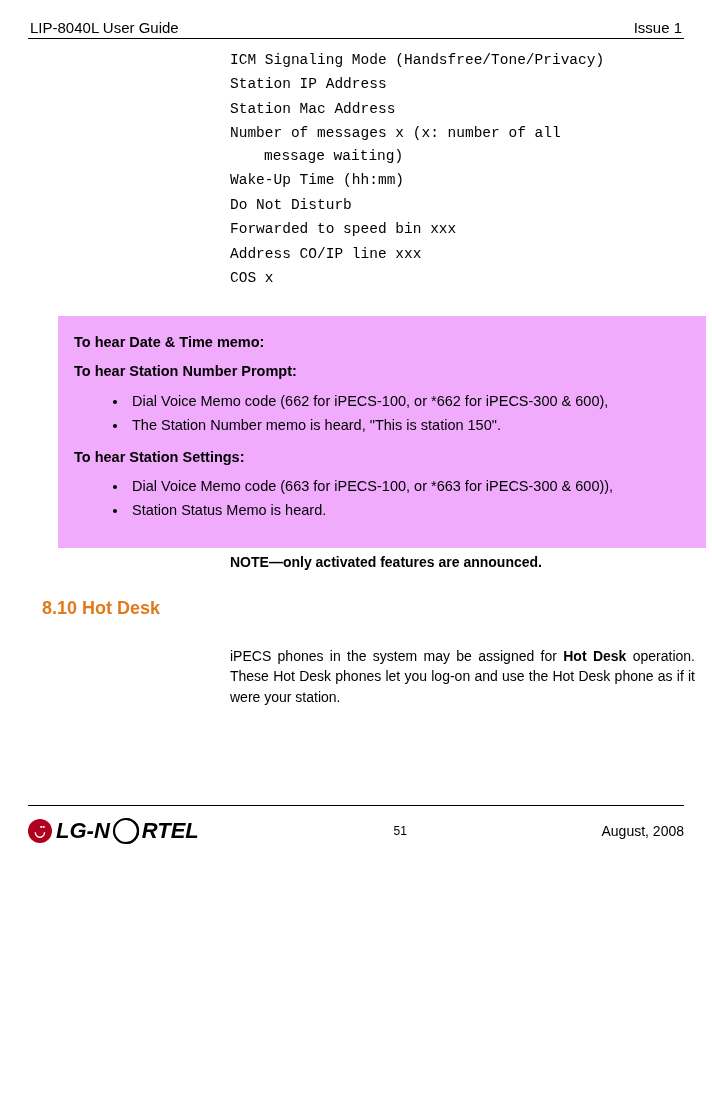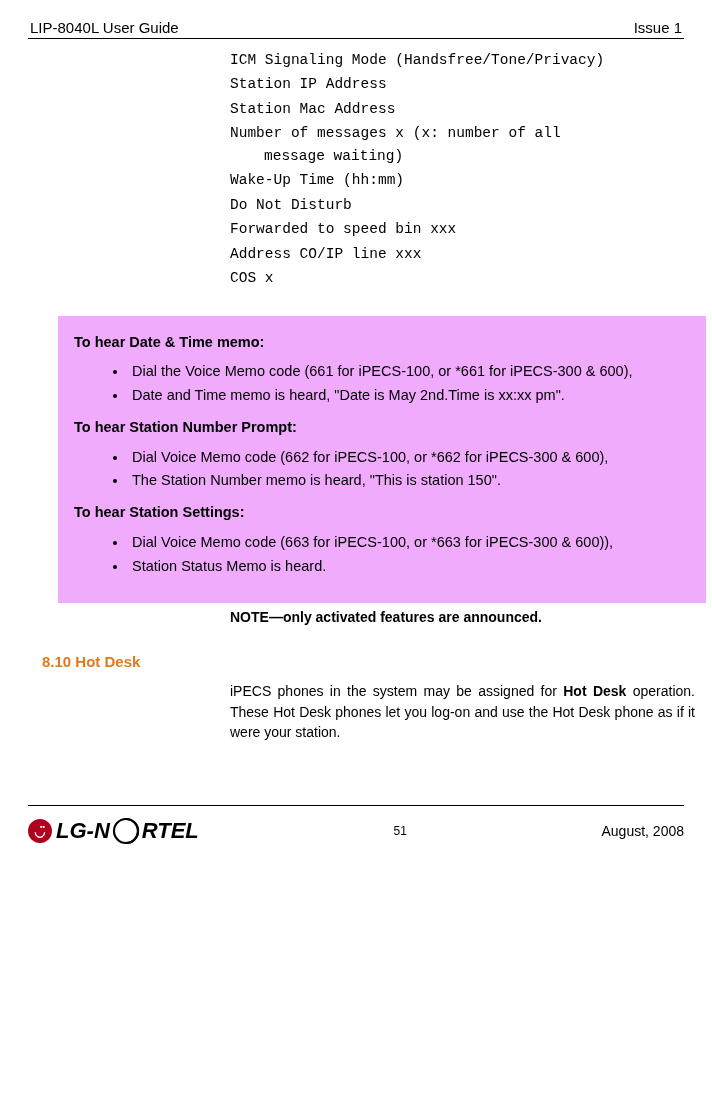--- a/index.html
+++ b/index.html
@@ -11,22 +11,22 @@
   .feature-list .item, .feature-list .item-wrap { margin-bottom: 2px; font-family: Liberation Mono, monospace; }
   .item-wrap { text-align: justify; text-justify: inter-word; }
   .item-wrap .indent2 { display: block; padding-left: 34px; text-align: left; }
   .callout { margin-top: 26px; margin-left: 30px; margin-right: 0; width: 648px; background: #f0abfc; padding: 14px 16px 16px 16px; font-size: 14.5px; line-height: 1.5; }
   .callout .subhead { font-weight: bold; margin-top: 2px; margin-bottom: 8px; }
   .callout .subhead + ul { margin-bottom: 10px; }
   .callout ul { list-style: disc; padding-left: 54px; }
   .callout li { padding-left: 4px; margin-bottom: 2px; }
   .note { margin-left: 202px; width: 465px; font-size: 14px; font-weight: bold; font-family: Arial, sans-serif; margin-top: 6px; }
   .section-row { margin-top: 28px; }
-  .section-label { color: #e07a1a; font-weight: bold; font-size: 15px; margin-left: 14px; }
-  .body-para { margin-left: 202px; width: 465px; font-size: 14px; font-family: Arial, sans-serif; line-height: 1.45; text-align: justify; margin-top: 10px; }
+  .section-label { color: #e07a1a; font-weight: bold; font-size: 18px; margin-left: 14px; }
+  .body-para { margin-left: 202px; width: 465px; font-size: 14px; font-family: Arial, sans-serif; line-height: 1.45; text-align: justify; margin-top: 27px; }
   .body-para .bold { font-weight: bold; }
   .footer { position: absolute; left: 28px; right: 28px; bottom: 14px; }
   .footer-rule { border-top: 1px solid #000; height: 0; margin-bottom: 4px; }
   .footer-row { display: flex; justify-content: space-between; align-items: center; height: 42px; }
   .logo { display: flex; align-items: center; gap: 2px; font-style: italic; font-weight: bold; font-size: 22px; font-family: Arial, sans-serif; }
   .logo-circle { width: 24px; height: 24px; border-radius: 50%; background: #b00020; color: #fff; font-size: 13px; font-style: normal; display: flex; align-items: center; justify-content: center; margin-right: 2px; }
   .logo-swirl { width: 28px; height: 28px; display: inline-block; position: relative; }
   .logo-swirl svg { width: 28px; height: 28px; }
   .pagenum { font-size: 12px; font-family: Arial, sans-serif; text-align: center; flex: 1; }
   .date { font-size: 14px; font-family: Arial, sans-serif; }
@@ -53,24 +53,20 @@
       </div>
       <div class="item">Wake-Up Time (hh:mm)</div>
       <div class="item">Do Not Disturb</div>
       <div class="item">Forwarded to speed bin xxx</div>
       <div class="item">Address CO/IP line xxx</div>
       <div class="item">COS x</div>
     </div>
 
     <div class="callout">
       <div class="subhead">To hear Date &amp; Time memo:</div>
-      <ul>
-        <li>Dial the Voice Memo code (661 for iPECS-100, or *661 for iPECS-300 &amp; 600),</li>
-        <li>Date and Time memo is heard, "Date is May 2nd.Time is xx:xx pm".</li>
-      </ul>
       <div class="subhead">To hear Station Number Prompt:</div>
       <ul>
         <li>Dial Voice Memo code (662 for iPECS-100, or *662 for iPECS-300 &amp; 600),</li>
         <li>The Station Number memo is heard, "This is station 150".</li>
       </ul>
       <div class="subhead">To hear Station Settings:</div>
       <ul>
         <li>Dial Voice Memo code (663 for iPECS-100, or *663 for iPECS-300 &amp; 600)),</li>
         <li>Station Status Memo is heard.</li>
       </ul>

